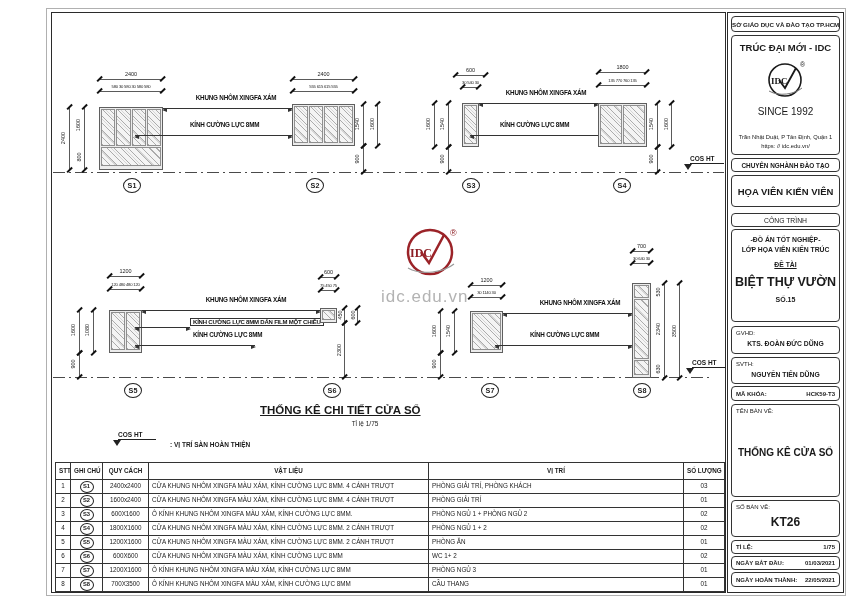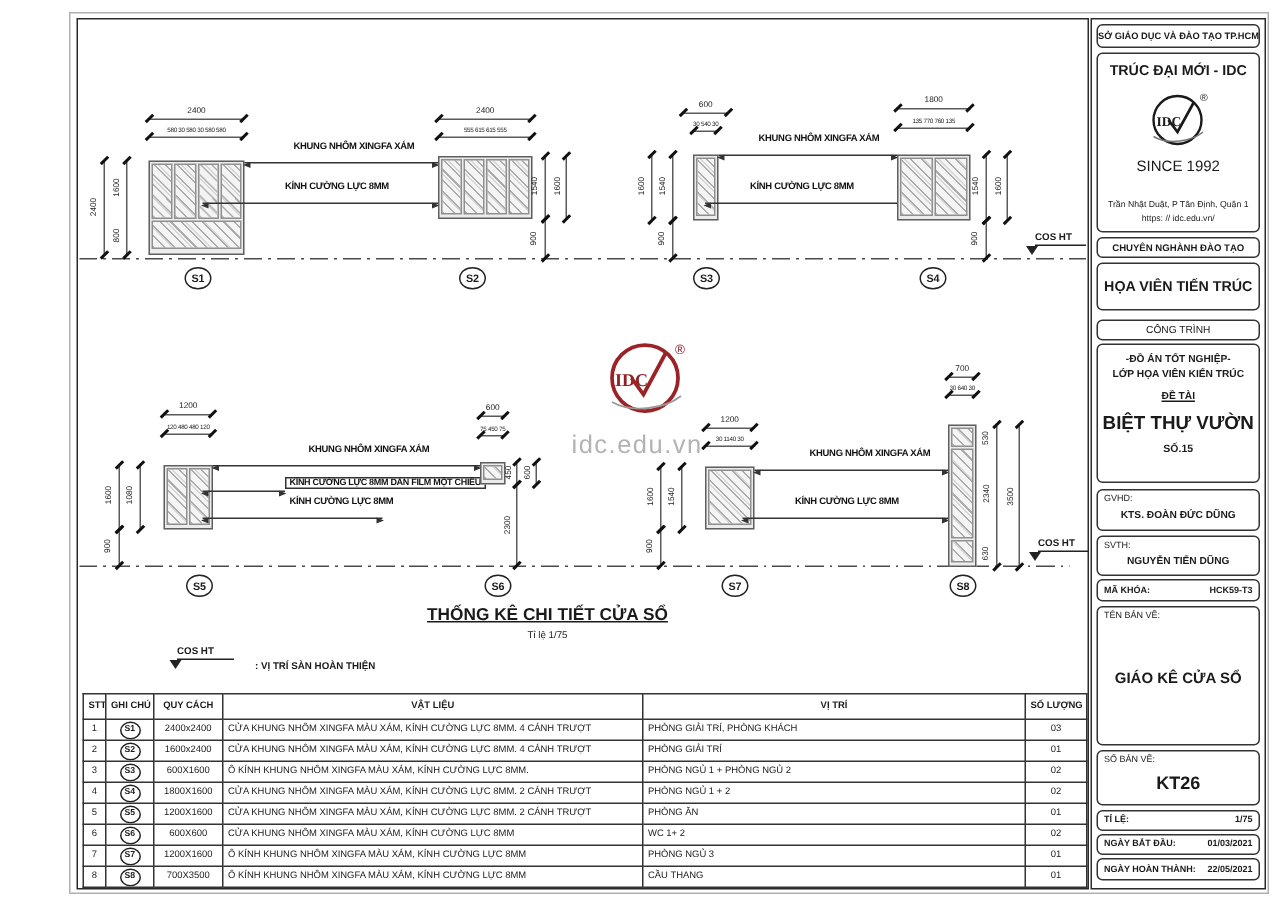--- a/index.html
+++ b/index.html
@@ -39,21 +39,21 @@
   
   .bub{position:absolute;width:16px;height:13px;border:1.2px solid #222;border-radius:50%;
        font-size:7.2px;font-weight:700;display:flex;align-items:center;justify-content:center;background:#fff;}
   
   .baseline{position:absolute;height:1px;
        background:repeating-linear-gradient(90deg,#4a4a4a 0 12px,transparent 12px 16px,#4a4a4a 16px 18px,transparent 18px 22px);}
   .cos{position:absolute;font-size:6.5px;font-weight:700;border-bottom:1px solid #222;padding-bottom:1px;white-space:nowrap;}
   .lvl{position:absolute;width:0;height:0;border-left:4px solid transparent;border-right:4px solid transparent;
        border-top:6px solid #222;}
   
-  .bigtitle{position:absolute;font-size:11.5px;font-weight:700;text-align:center;text-decoration:underline;white-space:nowrap;}
+  .bigtitle{position:absolute;font-size:11.5px;font-weight:700;text-align:left;text-decoration:underline;white-space:nowrap;}
   .subtitle{position:absolute;font-size:6.5px;text-align:center;}
   .note{position:absolute;font-size:6.5px;font-weight:700;white-space:nowrap;}
   
   .wmtext{position:absolute;font-size:17px;color:#b3b3b3;letter-spacing:1px;}
   
   .stable{position:absolute;left:55px;top:462px;border-collapse:collapse;table-layout:fixed;width:669px;
        font-size:6.3px;}
   .stable th,.stable td{border:1px solid #333;padding:0 3px;overflow:hidden;white-space:nowrap;
        font-weight:400;line-height:1;}
   .stable th{height:16px;font-weight:700;text-align:center;}
@@ -372,21 +372,21 @@
     <text x="36" y="9" font-size="7" fill="#1a1a1a">®</text>
   </svg>
   <span class="ctr" style="top:70px;font-size:10px;">SINCE 1992</span>
   <span class="ctr" style="top:98px;font-size:5.8px;">Trần Nhật Duật, P Tân Định, Quận 1</span>
   <span class="ctr" style="top:107px;font-size:5.8px;">https: // idc.edu.vn/</span>
 </div>
 <div class="tbx" style="top:158px;height:14px;">
   <span class="ctr" style="top:0;font-size:6.4px;font-weight:700;line-height:13px;">CHUYÊN NGHÀNH ĐÀO TẠO</span>
 </div>
 <div class="tbx" style="top:175px;height:32px;">
-  <span class="ctr" style="top:0;font-size:9.5px;font-weight:700;line-height:31px;">HỌA VIÊN TIẾN TRÚC</span>
+  <span class="ctr" style="top:0;font-size:9.5px;font-weight:700;line-height:31px;">HỌA VIÊN KIẾN VIÊN</span>
 </div>
 <div class="tbx" style="top:213px;height:14px;">
   <span class="ctr" style="top:0;font-size:6.8px;line-height:13px;">CÔNG TRÌNH</span>
 </div>
 <div class="tbx" style="top:229px;height:93px;">
   <span class="ctr" style="top:6px;font-size:6.8px;font-weight:700;">-ĐỒ ÁN TỐT NGHIỆP-</span>
   <span class="ctr" style="top:16px;font-size:6.8px;font-weight:700;">LỚP HỌA VIÊN KIẾN TRÚC</span>
   <span class="ctr" style="top:31px;font-size:6.8px;font-weight:700;text-decoration:underline;">ĐỀ TÀI</span>
   <span class="ctr" style="top:45px;font-size:12.5px;font-weight:700;">BIỆT THỰ VƯỜN</span>
   <span class="ctr" style="top:66px;font-size:7px;font-weight:700;">SỐ.15</span>
@@ -398,21 +398,21 @@
 <div class="tbx" style="top:357px;height:27px;">
   <span class="lft" style="top:3px;font-size:6px;">SVTH:</span>
   <span class="ctr" style="top:13px;font-size:6.8px;font-weight:700;">NGUYỄN TIẾN DŨNG</span>
 </div>
 <div class="tbx" style="top:386px;height:15px;">
   <span class="lft" style="top:0;font-size:6px;font-weight:700;line-height:14px;">MÃ KHÓA:</span>
   <span class="rgt" style="top:0;font-size:6px;font-weight:700;line-height:14px;">HCK59-T3</span>
 </div>
 <div class="tbx" style="top:404px;height:93px;">
   <span class="lft" style="top:3px;font-size:6px;">TÊN BẢN VẼ:</span>
-  <span class="ctr" style="top:42px;font-size:10px;font-weight:700;">GIÁO KÊ CỬA SỔ</span>
+  <span class="ctr" style="top:42px;font-size:10px;font-weight:700;">THỐNG KÊ CỬA SỔ</span>
 </div>
 <div class="tbx" style="top:500px;height:37px;">
   <span class="lft" style="top:3px;font-size:6px;">SỐ BẢN VẼ:</span>
   <span class="ctr" style="top:14px;font-size:12px;font-weight:700;">KT26</span>
 </div>
 <div class="tbx" style="top:540px;height:14px;">
   <span class="lft" style="top:0;font-size:6px;font-weight:700;line-height:13px;">TỈ LỆ:</span>
   <span class="rgt" style="top:0;font-size:6px;font-weight:700;line-height:13px;">1/75</span>
 </div>
 <div class="tbx" style="top:556px;height:14px;">

